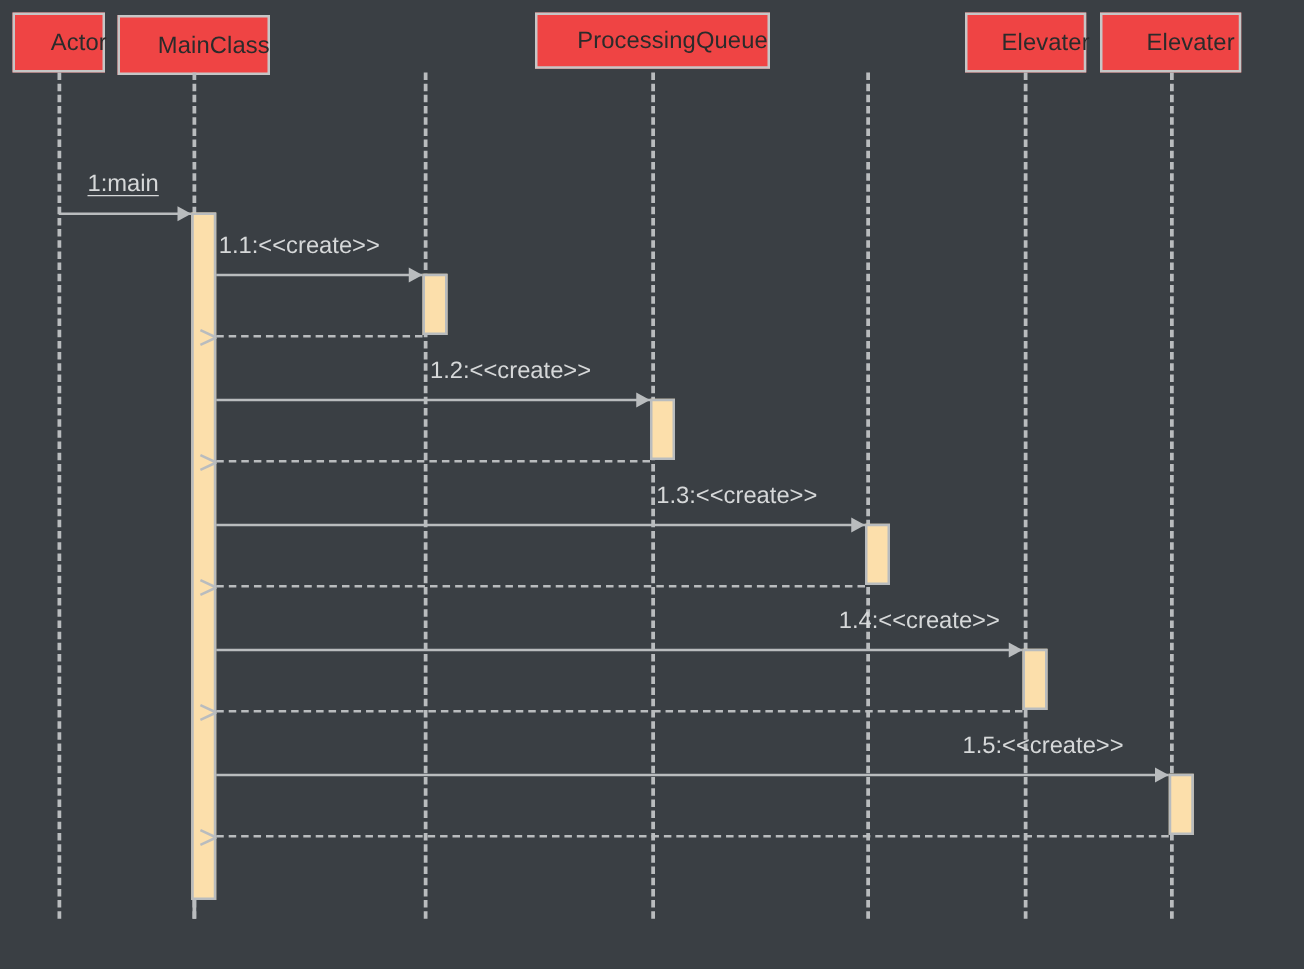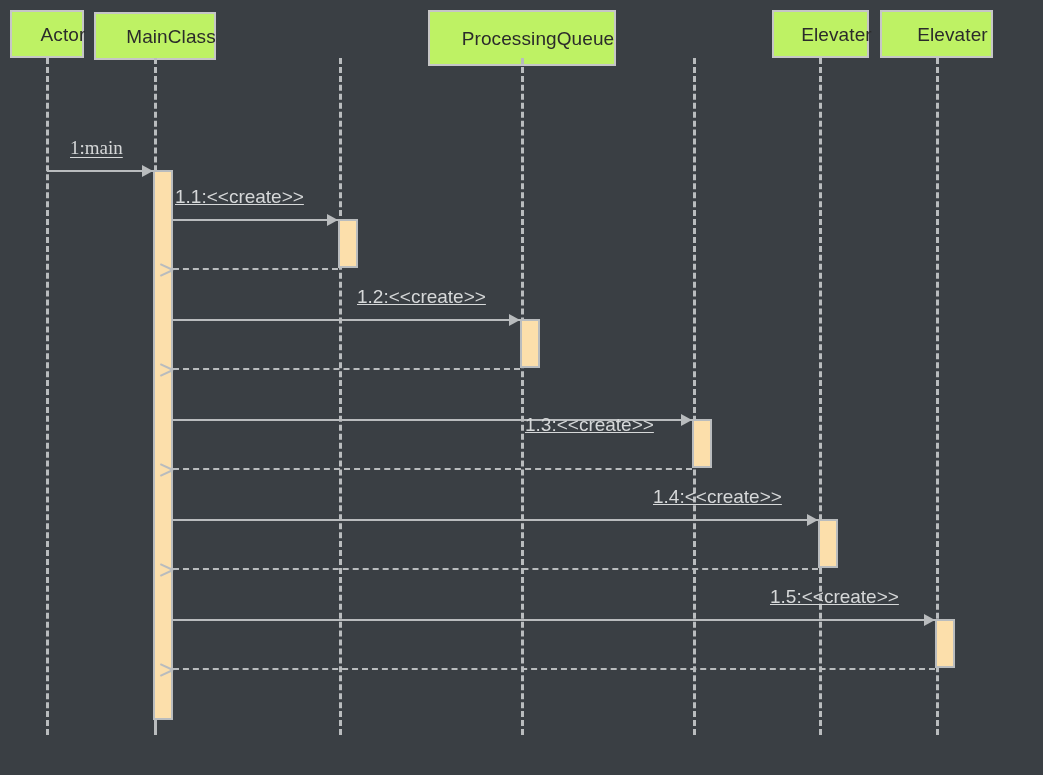--- a/index.html
+++ b/index.html
@@ -16,21 +16,21 @@
     width: 1043px;
     height: 775px;
     background: #3a3f44;
     overflow: hidden;
   }
 
   
   .participant {
     position: absolute;
     box-sizing: border-box;
-    background: #bef264;
+    background: #ef4444;
     border: 2px solid #c6c6c6;
     color: #2b2b2b;
     font-size: 19px;
     line-height: 1;
     display: flex;
     align-items: center;
     justify-content: center;
     white-space: nowrap;
     letter-spacing: 0.1px;
     padding-left: 32px;
@@ -95,38 +95,37 @@
   .arrow-open-left::before { transform: rotate(-155deg); }
   .arrow-open-left::after  { transform: rotate(155deg); }
 
   
   .msg-label {
     position: absolute;
     color: #d6d8d9;
     font-size: 19px;
     line-height: 1;
     white-space: nowrap;
-    text-decoration: underline;
   }
   .msg-label.underline {
     text-decoration: underline;
     text-underline-offset: 3px;
   }
 </style>
 </head>
 <body>
 
 <div id="canvas">
     <div class="participant" style="left: 10px; top: 10px; width: 74px; height: 48px;">
       <span>Actor</span>
     </div>
     <div class="participant" style="left: 94px; top: 12px; width: 122px; height: 48px;">
       <span>MainClass</span>
     </div>
-    <div class="participant" style="left: 428px; top: 10px; width: 188px; height: 56px;">
+    <div class="participant" style="left: 428px; top: 10px; width: 188px; height: 45px;">
       <span>ProcessingQueue</span>
     </div>
     <div class="participant" style="left: 772px; top: 10px; width: 97px; height: 48px;">
       <span>Elevater</span>
     </div>
     <div class="participant" style="left: 880px; top: 10px; width: 113px; height: 48px;">
       <span>Elevater</span>
     </div>
     <div class="lifeline" style="left: 46px; top: 58px; height: 677px;"></div>
     <div class="lifeline" style="left: 154px; top: 58px; height: 677px;"></div>
@@ -136,39 +135,39 @@
     <div class="lifeline" style="left: 819px; top: 58px; height: 677px;"></div>
     <div class="lifeline" style="left: 936px; top: 58px; height: 677px;"></div>
     <div class="activation" style="left: 153px; top: 170px; height: 550px;"></div>
     <div class="activation" style="left: 338px; top: 219px; height: 49px;"></div>
     <div class="activation" style="left: 520px; top: 319px; height: 49px;"></div>
     <div class="activation" style="left: 692px; top: 419px; height: 49px;"></div>
     <div class="activation" style="left: 818px; top: 519px; height: 49px;"></div>
     <div class="activation" style="left: 935px; top: 619px; height: 49px;"></div>
     <div class="msg-line" style="left: 47px; top: 170px; width: 106px;"></div>
     <div class="arrow-solid-right" style="left: 142px; top: 165px;"></div>
-    <div class="msg-label underline" style="left: 70px; top: 138px; font-family: Liberation Serif, serif;">1:main</div>
+    <div class="msg-label underline" style="left: 70px; top: 138px;">1:main</div>
     <div class="msg-line" style="left: 173px; top: 219px; width: 165px;"></div>
     <div class="arrow-solid-right" style="left: 327px; top: 214px;"></div>
     <div class="msg-label" style="left: 175px; top: 187px;">1.1:&lt;&lt;create&gt;&gt;</div>
     <div class="msg-line dashed" style="left: 173px; top: 268px; width: 165px;"></div>
     <div class="arrow-open-left" style="left: 173px; top: 262px;"></div>
     <div class="msg-line" style="left: 173px; top: 319px; width: 347px;"></div>
     <div class="arrow-solid-right" style="left: 509px; top: 314px;"></div>
-    <div class="msg-label" style="left: 357px; top: 287px;">1.2:&lt;&lt;create&gt;&gt;</div>
+    <div class="msg-label" style="left: 344px; top: 287px;">1.2:&lt;&lt;create&gt;&gt;</div>
     <div class="msg-line dashed" style="left: 173px; top: 368px; width: 347px;"></div>
     <div class="arrow-open-left" style="left: 173px; top: 362px;"></div>
     <div class="msg-line" style="left: 173px; top: 419px; width: 519px;"></div>
     <div class="arrow-solid-right" style="left: 681px; top: 414px;"></div>
-    <div class="msg-label" style="left: 525px; top: 387px; margin-top: 28px;">1.3:&lt;&lt;create&gt;&gt;</div>
+    <div class="msg-label" style="left: 525px; top: 387px;">1.3:&lt;&lt;create&gt;&gt;</div>
     <div class="msg-line dashed" style="left: 173px; top: 468px; width: 519px;"></div>
     <div class="arrow-open-left" style="left: 173px; top: 462px;"></div>
     <div class="msg-line" style="left: 173px; top: 519px; width: 645px;"></div>
     <div class="arrow-solid-right" style="left: 807px; top: 514px;"></div>
-    <div class="msg-label" style="left: 653px; top: 487px;">1.4:&lt;&lt;create&gt;&gt;</div>
+    <div class="msg-label" style="left: 671px; top: 487px;">1.4:&lt;&lt;create&gt;&gt;</div>
     <div class="msg-line dashed" style="left: 173px; top: 568px; width: 645px;"></div>
     <div class="arrow-open-left" style="left: 173px; top: 562px;"></div>
     <div class="msg-line" style="left: 173px; top: 619px; width: 762px;"></div>
     <div class="arrow-solid-right" style="left: 924px; top: 614px;"></div>
     <div class="msg-label" style="left: 770px; top: 587px;">1.5:&lt;&lt;create&gt;&gt;</div>
     <div class="msg-line dashed" style="left: 173px; top: 668px; width: 762px;"></div>
     <div class="arrow-open-left" style="left: 173px; top: 662px;"></div>
     <div class="lifeline-solid" style="left: 154px; top: 720px; height: 15px;"></div>
   </div>
 

